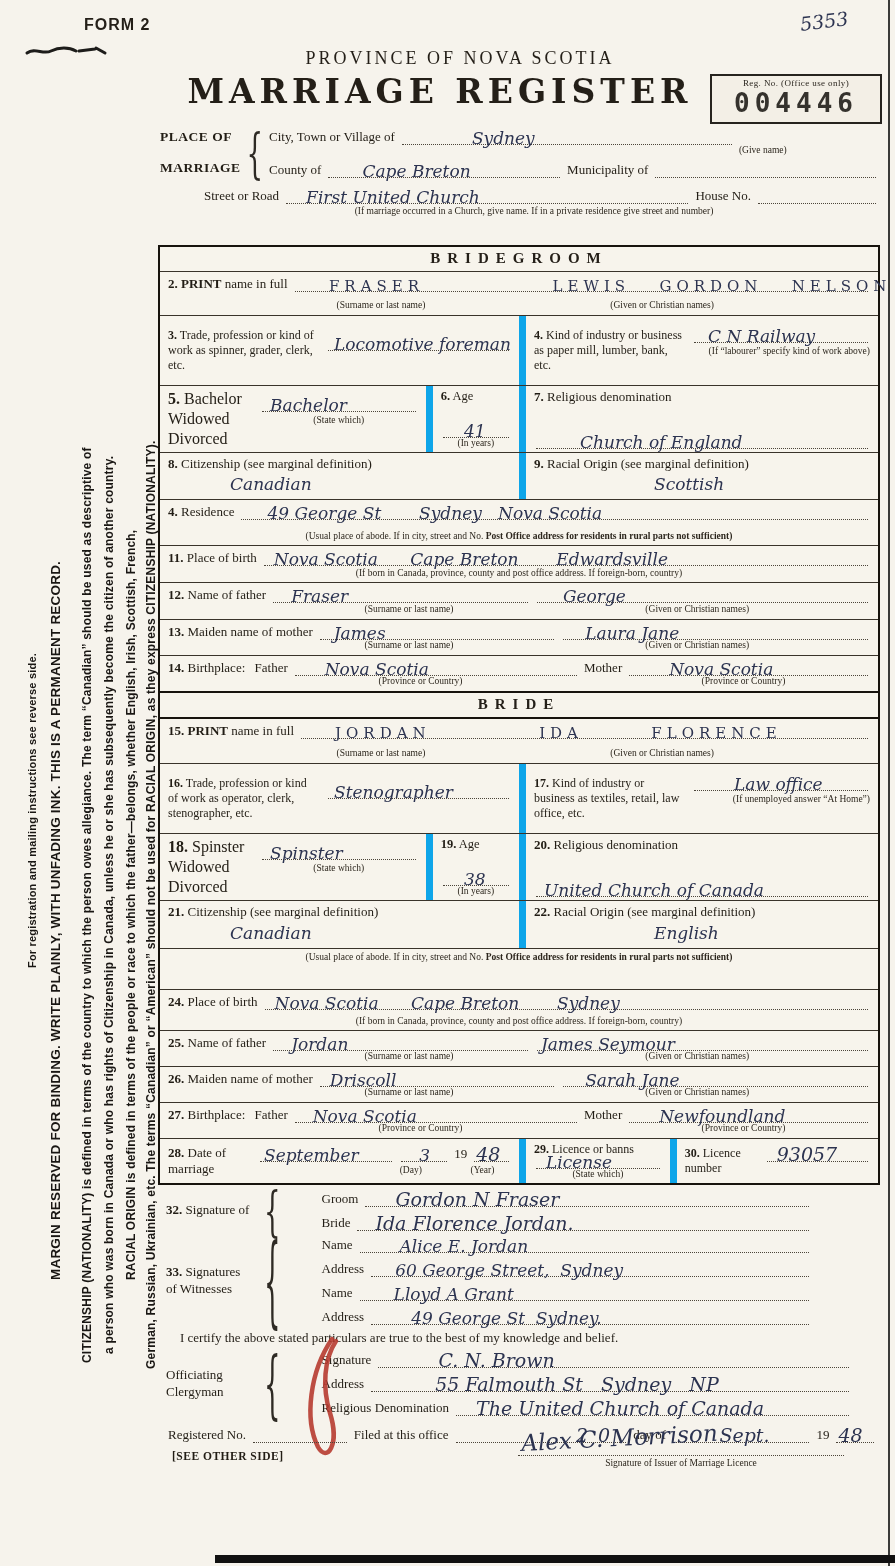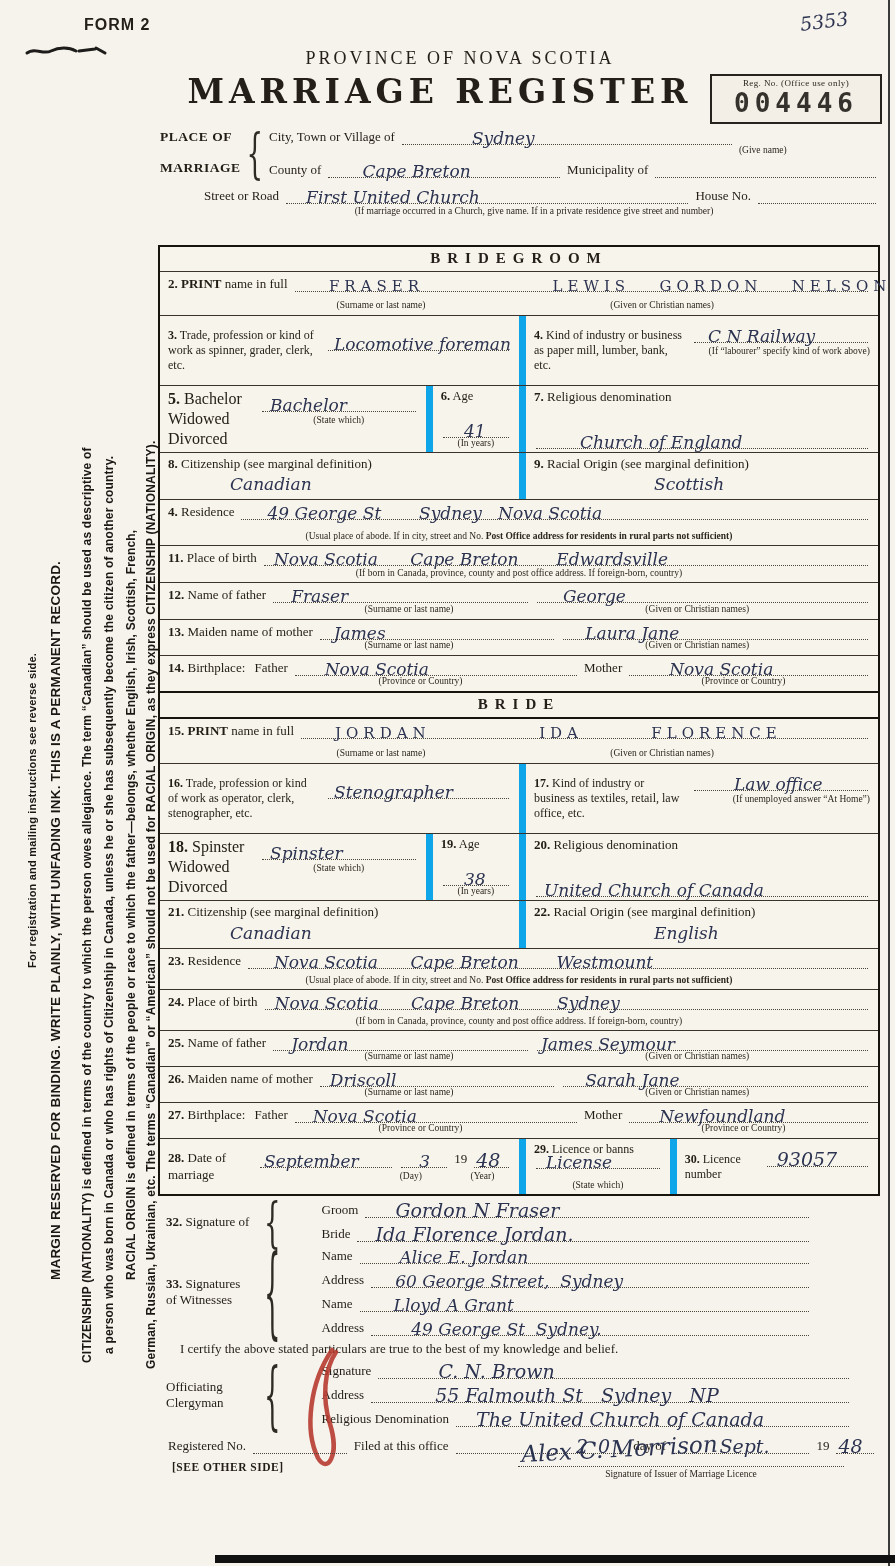--- a/index.html
+++ b/index.html
@@ -71,21 +71,21 @@
   
   .form-main{position:absolute;left:158px;top:245px;width:722px;}
   .grid{border:2px solid #17130d;background:#f7f4ec;}
   .row{display:flex;align-items:stretch;}
   .row + .row{border-top:1px solid #39332a;}
   .cell{flex:1;padding:3px 8px;position:relative;display:flex;flex-direction:column;justify-content:flex-start;}
   .cell + .cell{border-left:7px solid #0ea5e9;}
   .c50{flex:0 0 50%;}
   .c37{flex:0 0 37%;}
   .c13{flex:0 0 13%;}
-  .c21{flex:0 0 21%;gap:11px;}
+  .c21{flex:0 0 21%;}
   .c29{flex:0 0 29%;}
   .sec-head{justify-content:center;text-align:center;font-weight:bold;font-size:15px;
             letter-spacing:7px;padding:3px;}
   .hflex{flex-direction:row;align-items:center;gap:8px;}
   .colc{justify-content:space-between;}
   .lblw{flex:0 0 150px;font-size:12px;}
   .statw{flex:0 0 84px;font-size:16px;}
   .agew{font-size:12.5px;}
   .hwline{margin:1px 0 2px 62px;}
 
@@ -478,29 +478,20 @@
             <span>Racial Origin (see marginal definition)</span>
           </div>
           <div class="hwline" style="margin-left:120px">
             <span class="hw">English</span>
           </div>
         </div>
       </div>
 
       <div class="row" style="min-height:41px">
         <div class="cell colc">
-          <div class="fl">
-            <span class="lbl nowrap">
-              <span class="b">23.</span>
-              <span>Residence</span>
-            </span>
-            <span class="dots">
-              <span class="hw" style="left:26px">Nova Scotia      Cape Breton       Westmount</span>
-            </span>
-          </div>
           <div class="cap center">
             <span>(Usual place of abode.  If in city, street and No.</span>
             <span class="b">Post Office address for residents in rural parts not sufficient)</span>
           </div>
         </div>
       </div>
 
       <div class="row" style="min-height:41px">
         <div class="cell colc">
           <div class="fl">

